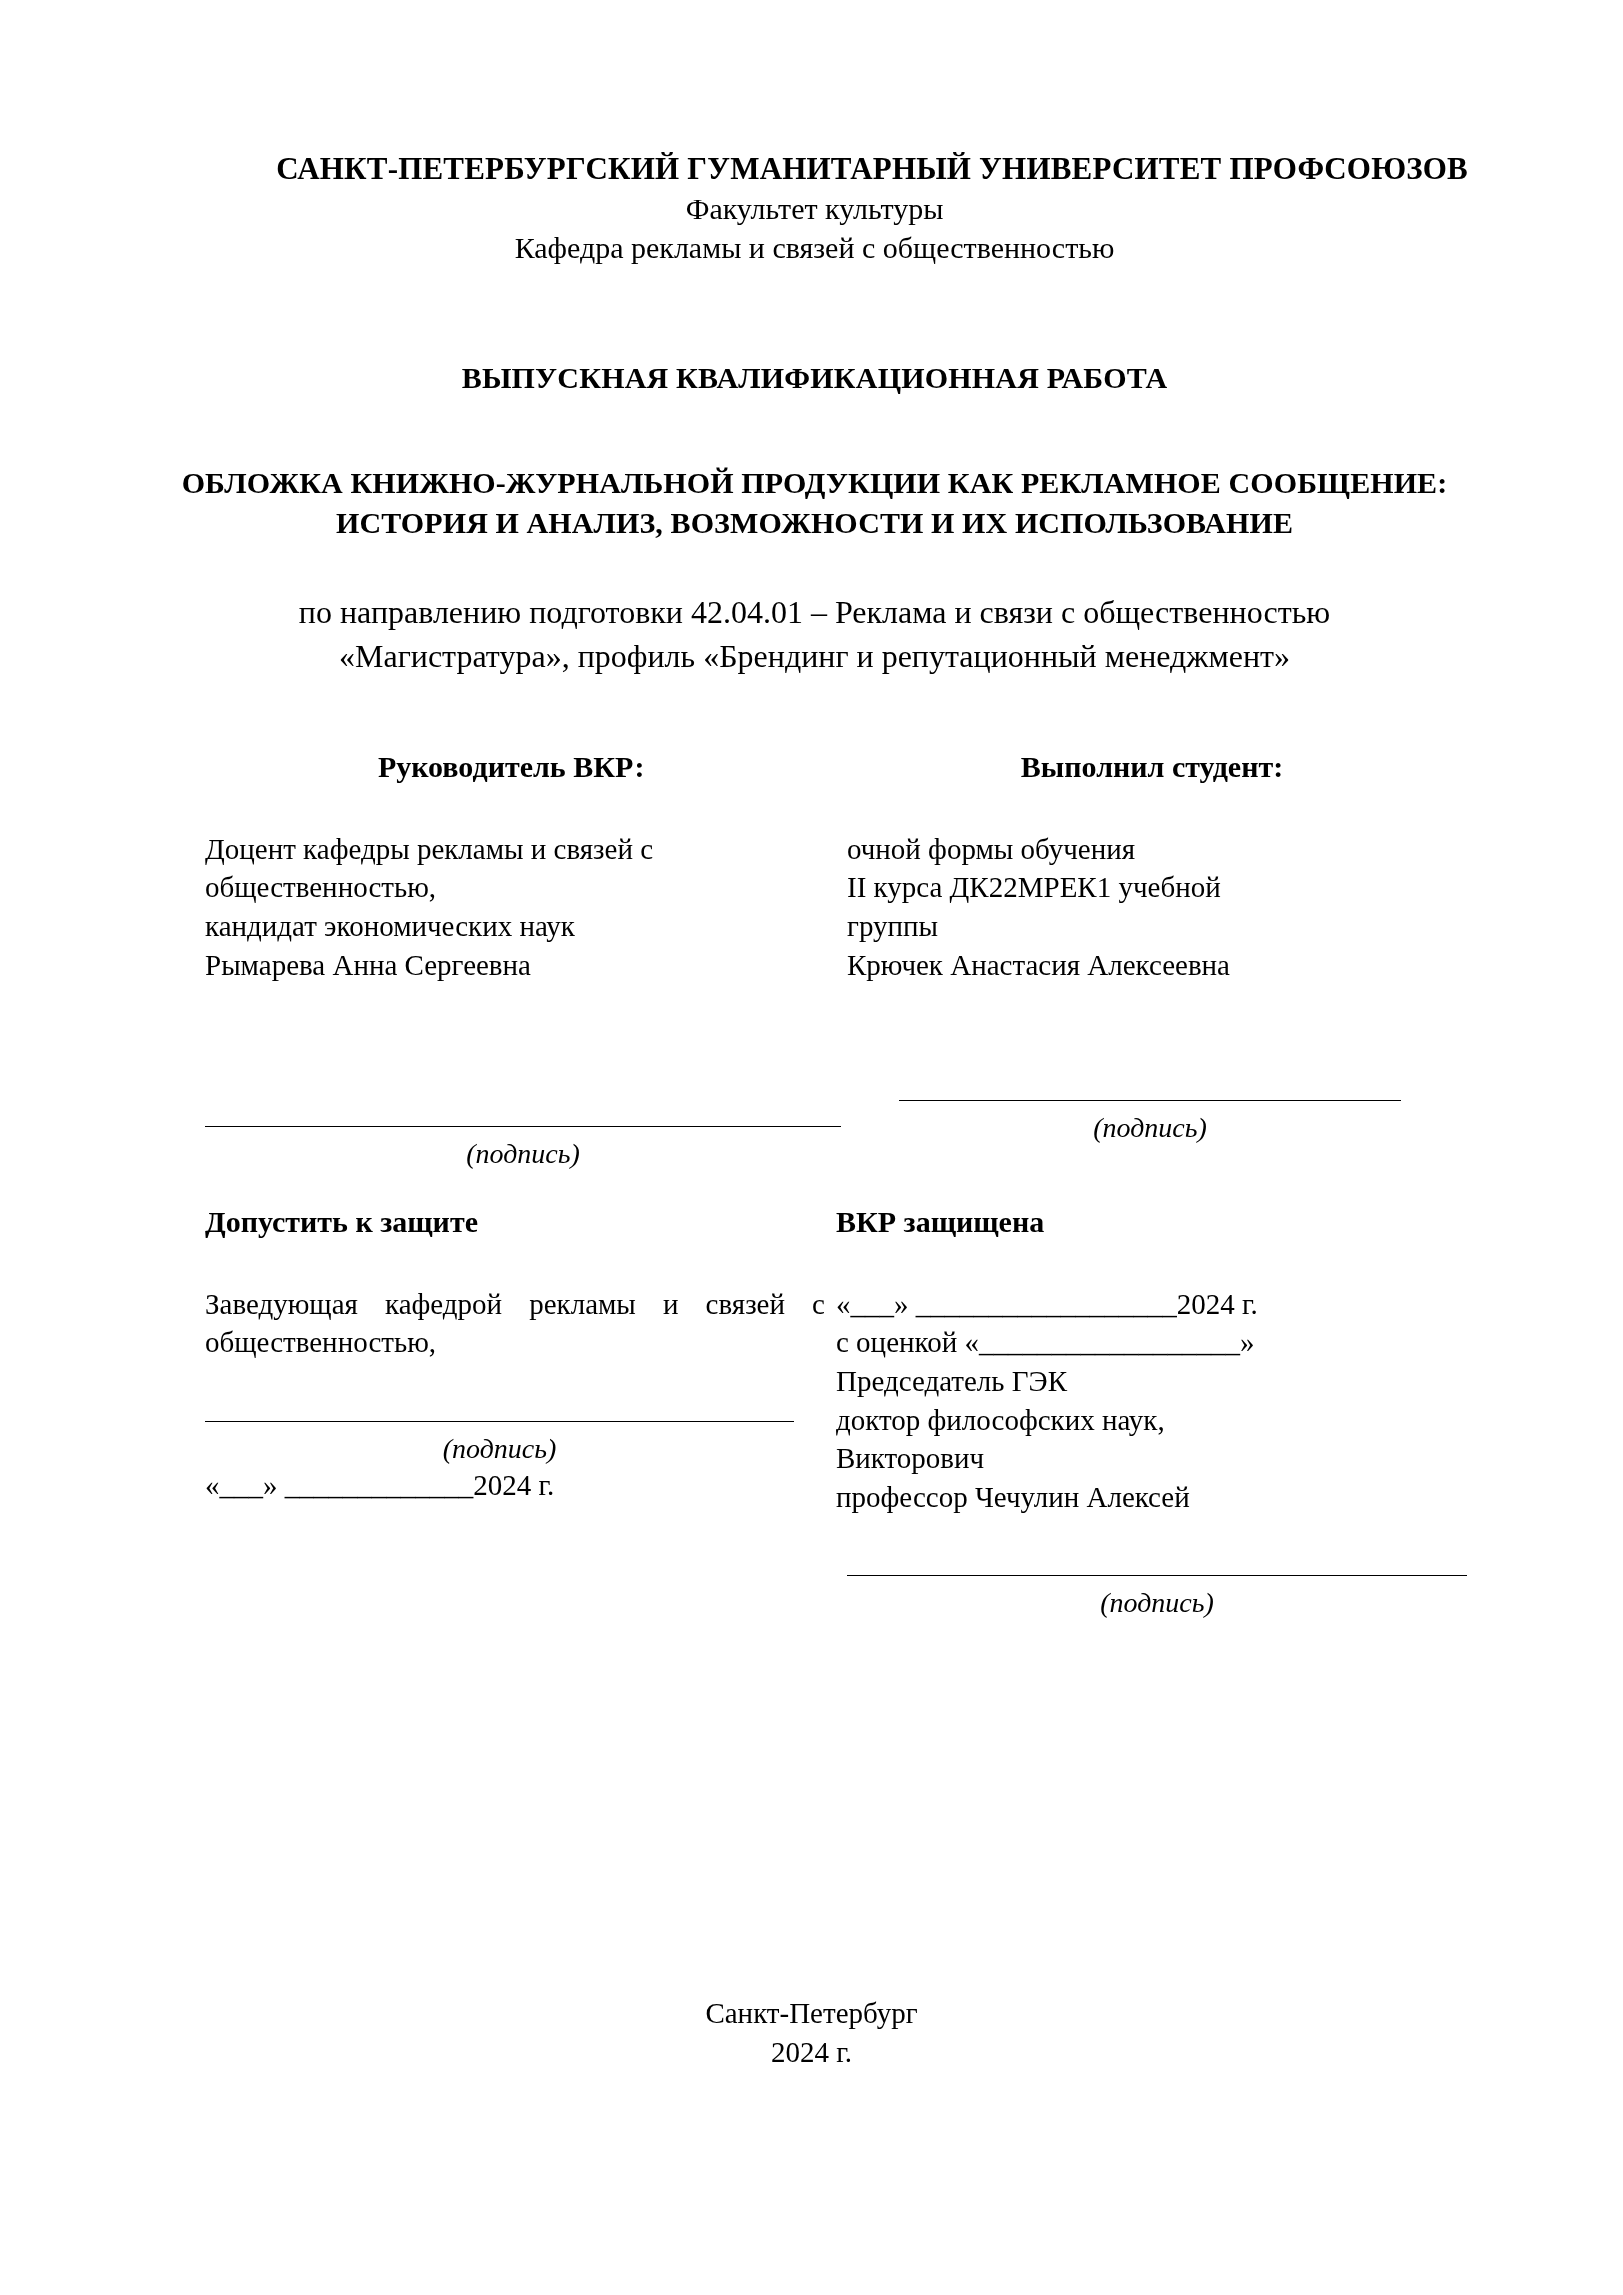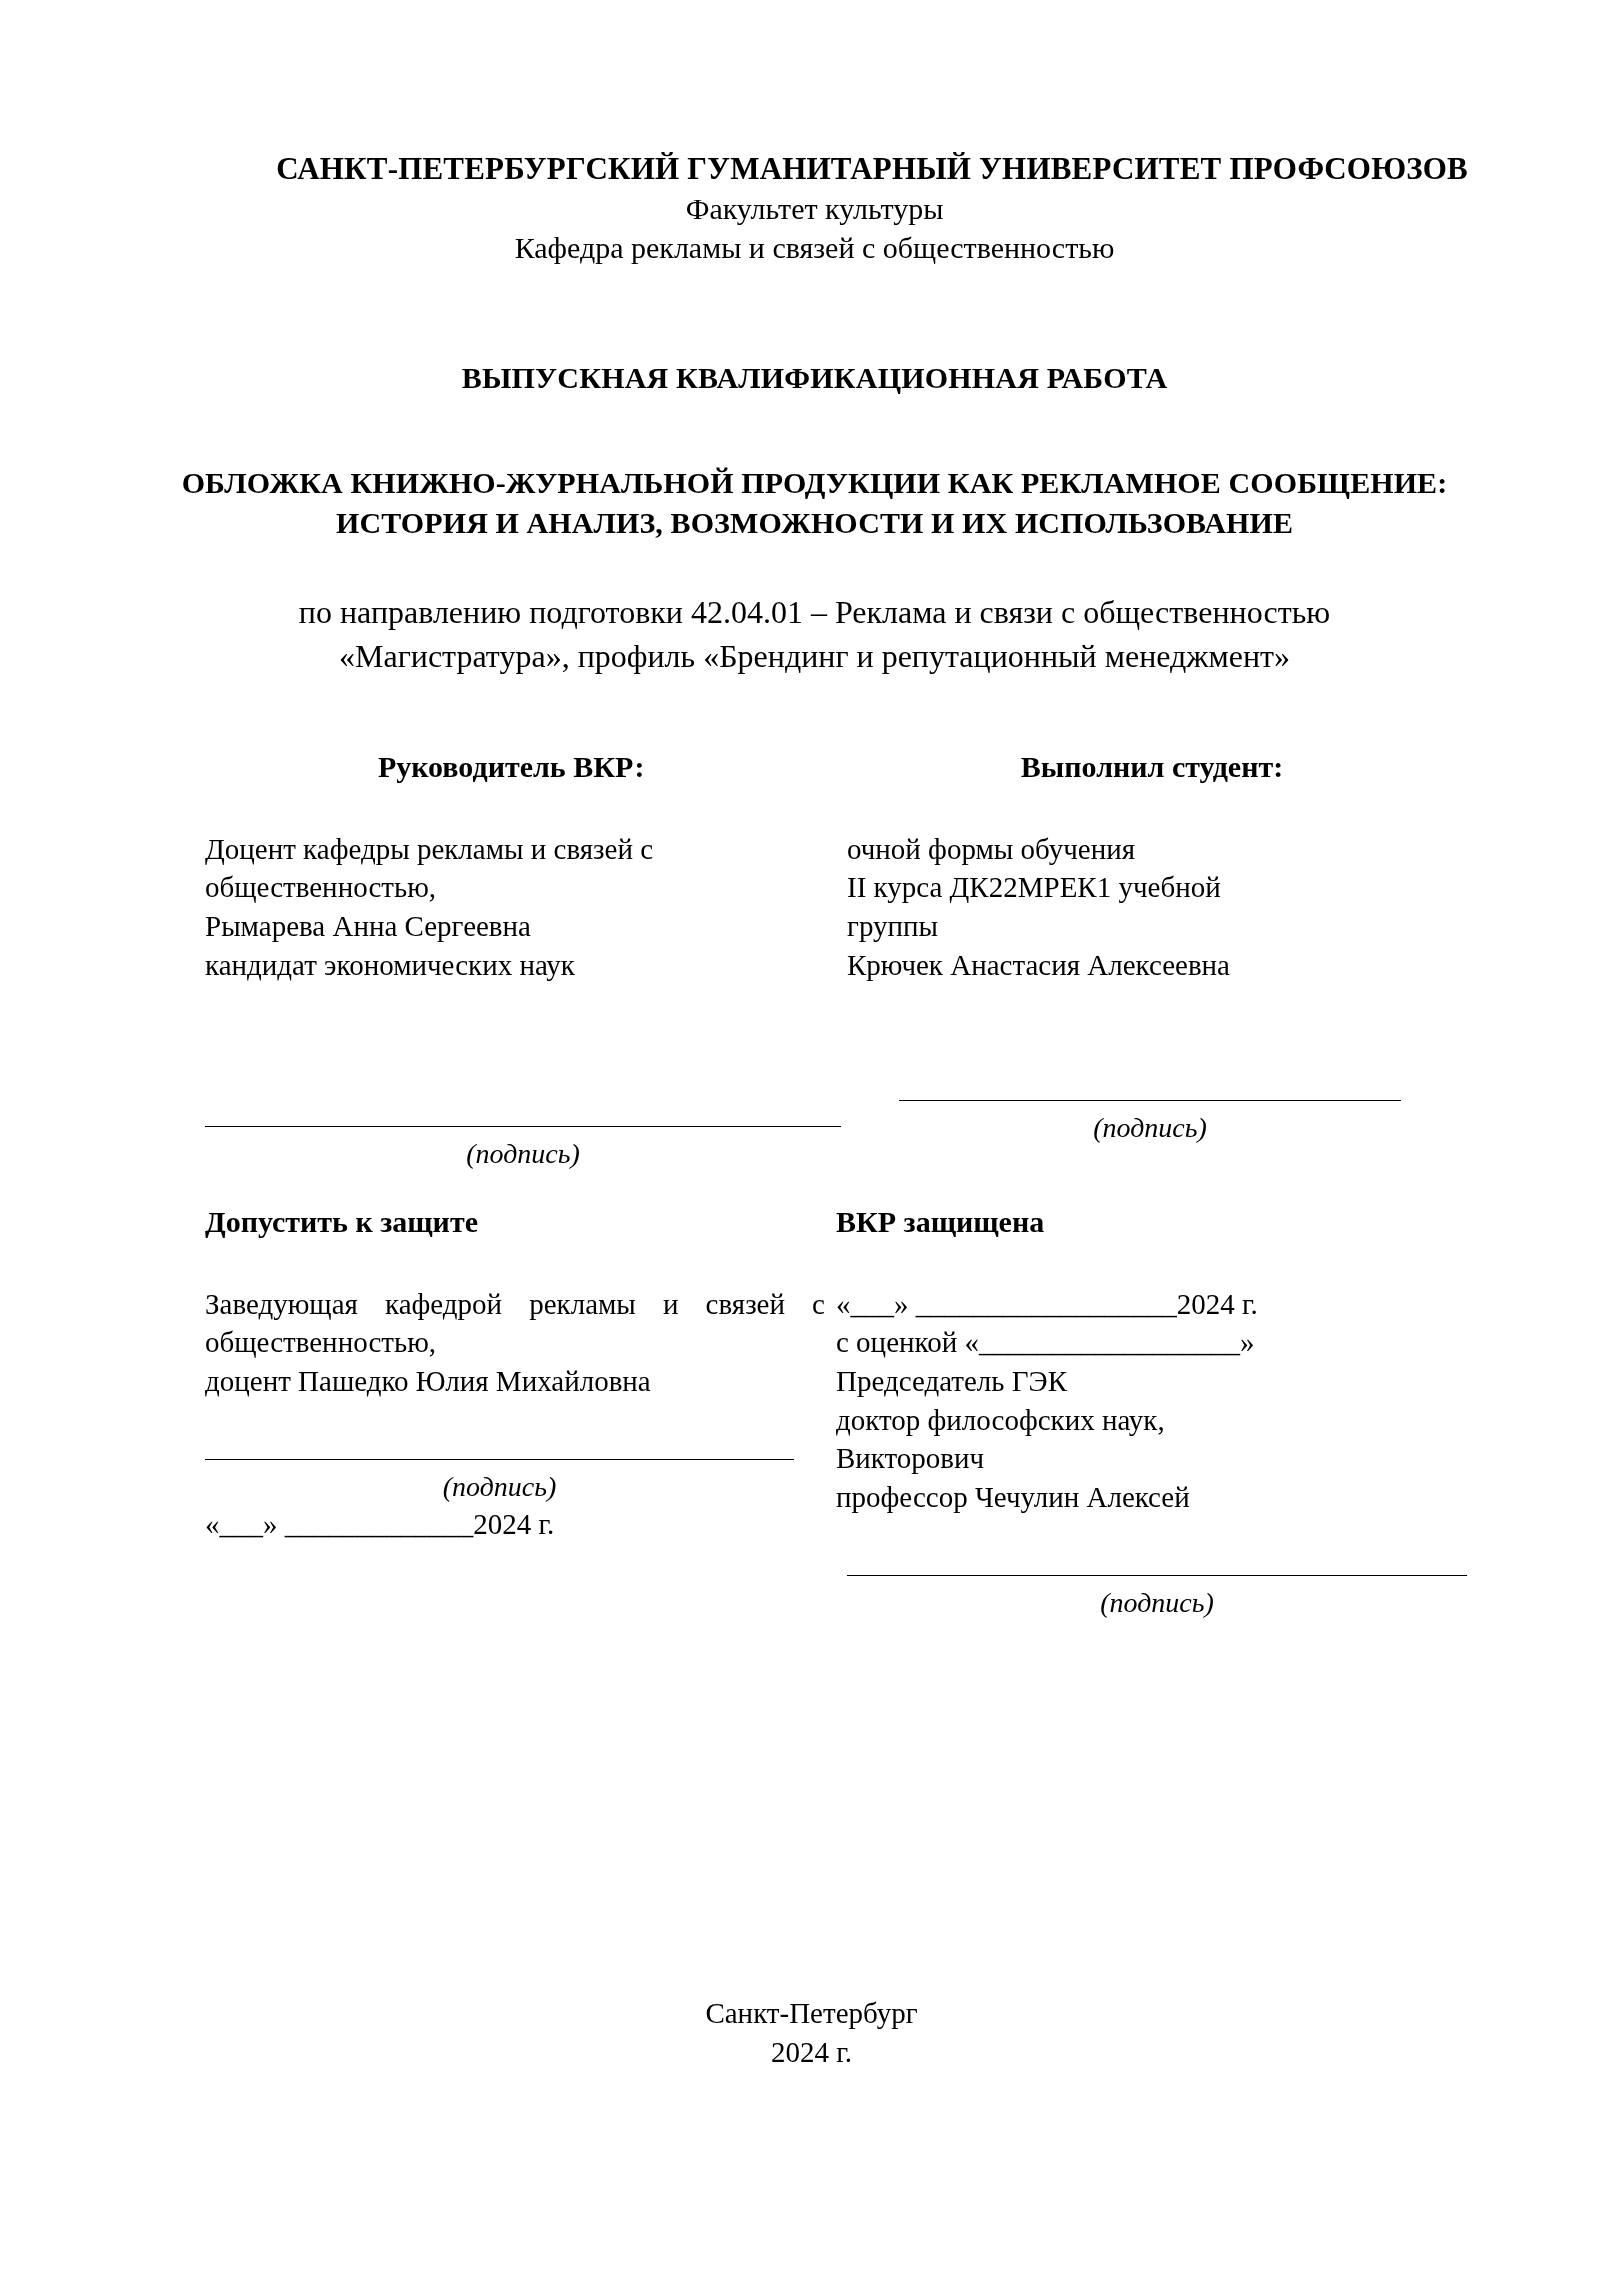--- a/index.html
+++ b/index.html
@@ -161,22 +161,22 @@
 
     <div class="program-line">по направлению подготовки 42.04.01 – Реклама и связи с общественностью</div>
     <div class="program-line" style="margin-top:0;">«Магистратура», профиль «Брендинг и репутационный менеджмент»</div>
 
     <div class="cols" style="height: 408px;">
       <div class="col-left">
         <div class="heading-sup left-head">Руководитель ВКР:</div>
         <div class="block-text">
           <div>Доцент кафедры рекламы и связей с</div>
           <div>общественностью,</div>
+          <div>кандидат экономических наук</div>
           <div>Рымарева Анна Сергеевна</div>
-          <div>кандидат экономических наук</div>
         </div>
         <div class="sig-line" style="width: 636px; margin-top: 141px; margin-left: 0;"></div>
         <div class="sig-caption" style="width: 636px;">(подпись)</div>
       </div>
 
       <div class="col-right">
         <div class="heading-sup">Выполнил студент:</div>
         <div class="block-text indented">
           <div>очной формы обучения</div>
           <div>II курса ДК22МРЕК1 учебной</div>
@@ -185,21 +185,20 @@
         </div>
         <div class="sig-line" style="width: 502px; margin-top: 115px; margin-left: 63px;"></div>
         <div class="sig-caption" style="width: 502px; margin-left: 63px;">(подпись)</div>
       </div>
     </div>
 
     <div class="cols" style="margin-top: 47px; height: 518px;">
       <div class="col-left">
         <div class="sec-head">Допустить к защите</div>
         <div class="block-text just" style="width: 620px;">Заведующая кафедрой рекламы и связей с общественностью,</div>
-        <div class="block-text" style="margin-top:0;">доцент Пашедко Юлия Михайловна</div>
         <div class="sig-line" style="width: 589px; margin-top: 58px;"></div>
         <div class="sig-caption" style="width: 589px;">(подпись)</div>
         <div class="date-line">«___» _____________2024 г.</div>
       </div>
 
       <div class="col-right">
         <div class="sec-head">ВКР защищена</div>
         <div class="block-text">
           <div>«___» __________________2024 г.</div>
           <div>с оценкой «__________________»</div>

